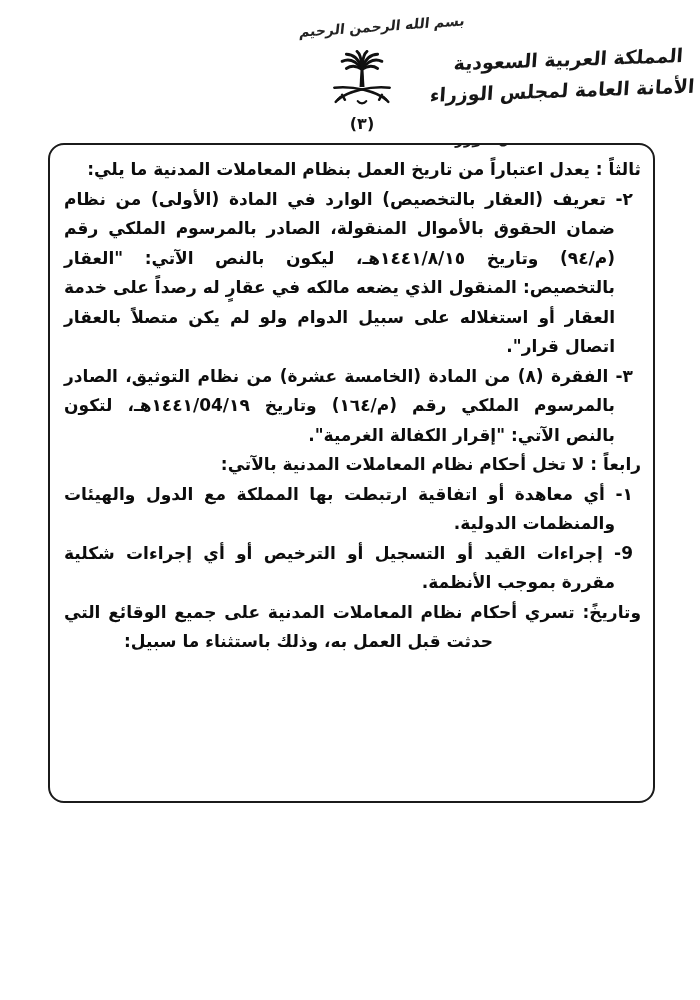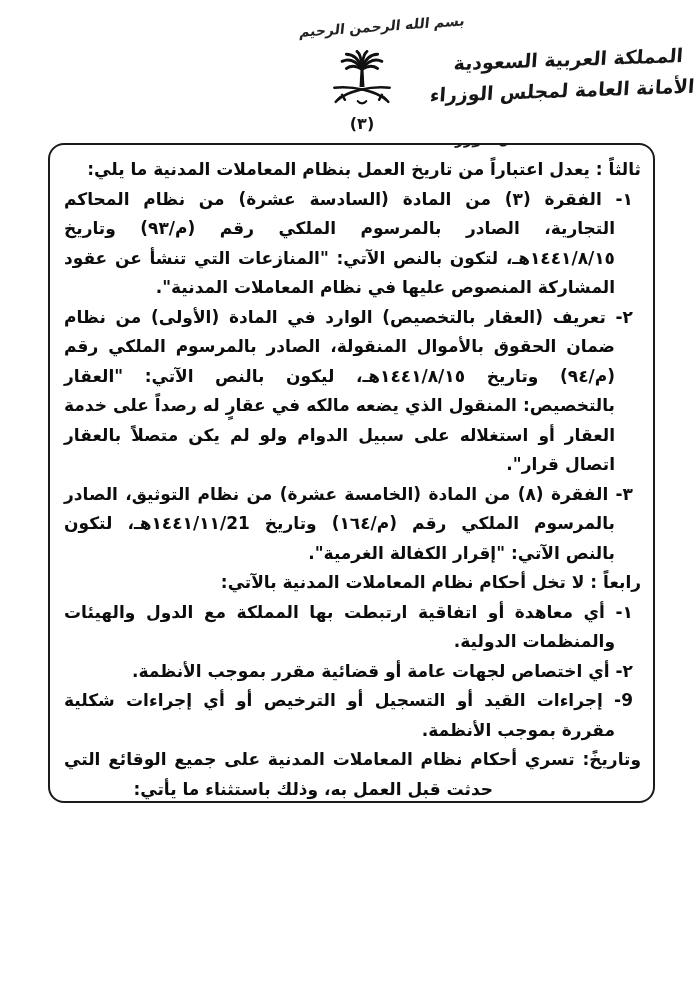--- a/index.html
+++ b/index.html
@@ -77,24 +77,22 @@
     <path d="M44 72 C 47 76, 53 76, 56 72" stroke-width="3"></path>
   </svg>
 </div>
 
 <div class="page-number">(٣)</div>
 
 <div class="content-box">
   <div class="box-title">قرارات مجلس الوزراء</div>
 
   <p class="sec-head"><span>ثالثاً</span><span> : </span><span>يعدل اعتباراً من تاريخ العمل بنظام المعاملات المدنية ما يلي:</span></p>
-  <p class="item">١- الفقرة (٣) من المادة (السادسة عشرة) من نظام المحاكم التجارية، الصادر بالمرسوم الملكي رقم (م/٩٣) وتاريخ ١٤٤١/٨/١٥هـ، لتكون بالنص الآتي: "المنازعات التي تنشأ عن عقود المشاركة المنصوص عليها في نظام المعاملات المدنية".</p>
   <p class="item">٢- تعريف (العقار بالتخصيص) الوارد في المادة (الأولى) من نظام ضمان الحقوق بالأموال المنقولة، الصادر بالمرسوم الملكي رقم (م/٩٤) وتاريخ ١٤٤١/٨/١٥هـ، ليكون بالنص الآتي: "العقار بالتخصيص: المنقول الذي يضعه مالكه في عقارٍ له رصداً على خدمة العقار أو استغلاله على سبيل الدوام ولو لم يكن متصلاً بالعقار اتصال قرار".</p>
-  <p class="item">٣- الفقرة (٨) من المادة (الخامسة عشرة) من نظام التوثيق، الصادر بالمرسوم الملكي رقم (م/١٦٤) وتاريخ ١٤٤١/١١/21هـ، لتكون بالنص الآتي: "إقرار الكفالة الغرمية".</p>
+  <p class="item">٣- الفقرة (٨) من المادة (الخامسة عشرة) من نظام التوثيق، الصادر بالمرسوم الملكي رقم (م/١٦٤) وتاريخ ١٤٤١/04/١٩هـ، لتكون بالنص الآتي: "إقرار الكفالة الغرمية".</p>
 
   <p class="sec-head"><span>رابعاً</span><span> : </span><span>لا تخل أحكام نظام المعاملات المدنية بالآتي:</span></p>
   <p class="item">١- أي معاهدة أو اتفاقية ارتبطت بها المملكة مع الدول والهيئات والمنظمات الدولية.</p>
-  <p class="item">٢- أي اختصاص لجهات عامة أو قضائية مقرر بموجب الأنظمة.</p>
   <p class="item">9- إجراءات القيد أو التسجيل أو الترخيص أو أي إجراءات شكلية مقررة بموجب الأنظمة.</p>
 
-  <p class="sec-head"><span>وتاريخً</span><span>: </span><span>تسري أحكام نظام المعاملات المدنية على جميع الوقائع التي حدثت قبل العمل به، وذلك باستثناء ما يأتي:</span></p>
+  <p class="sec-head"><span>وتاريخً</span><span>: </span><span>تسري أحكام نظام المعاملات المدنية على جميع الوقائع التي حدثت قبل العمل به، وذلك باستثناء ما سبيل:</span></p>
 
 </div>
 
 </body></html>

